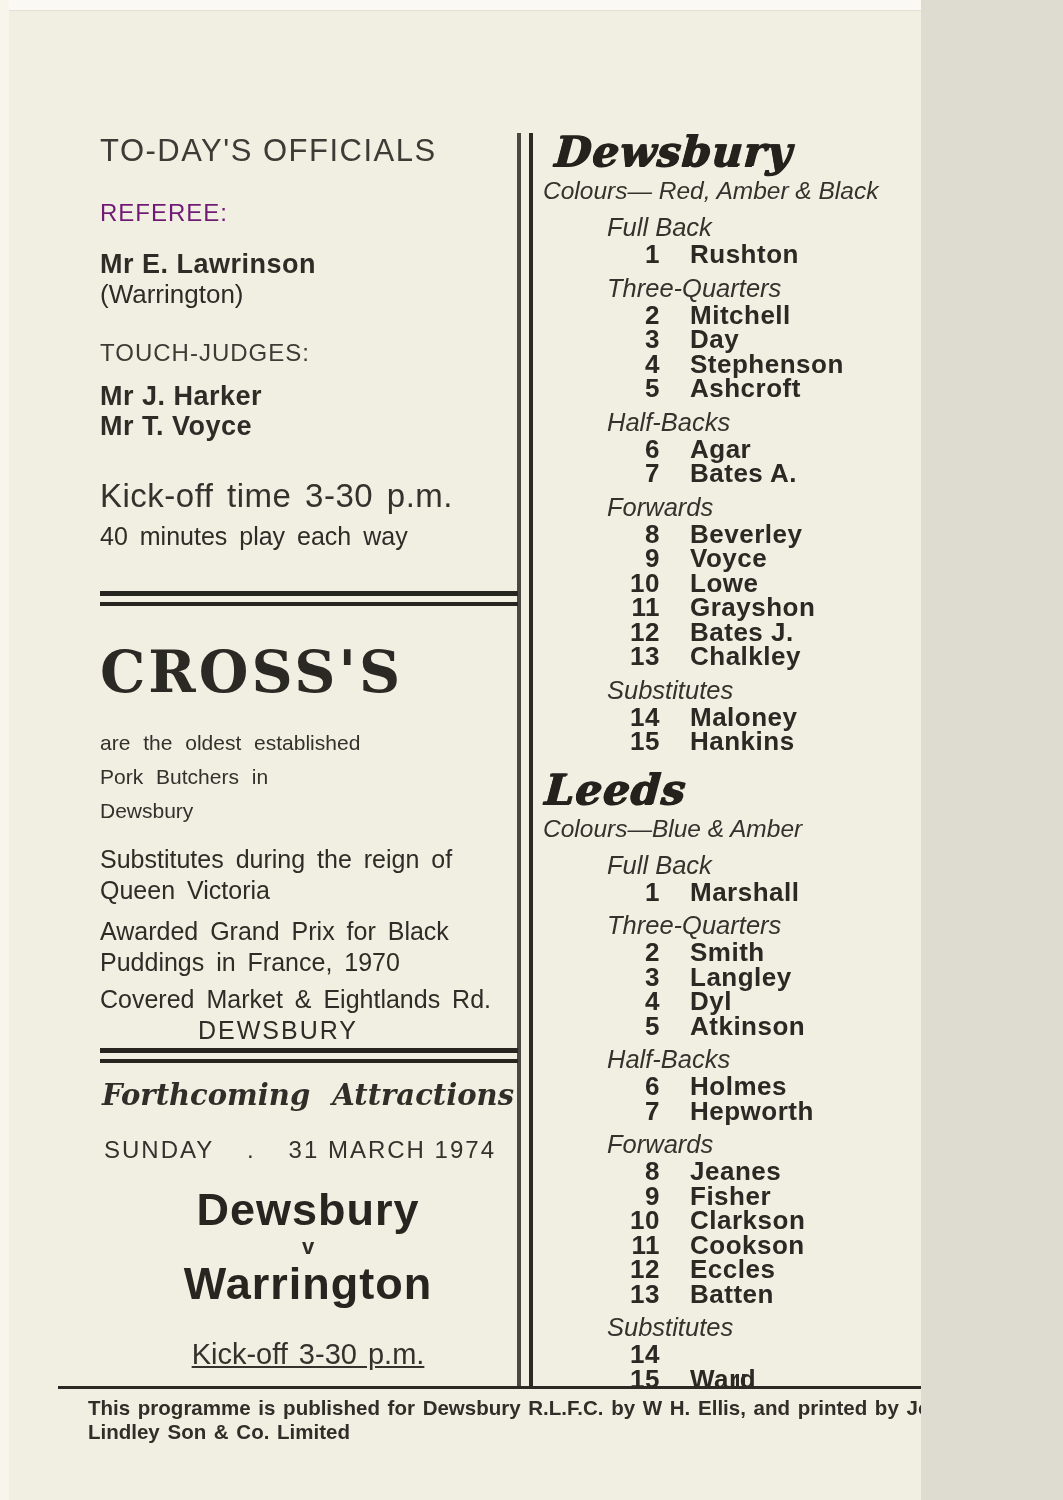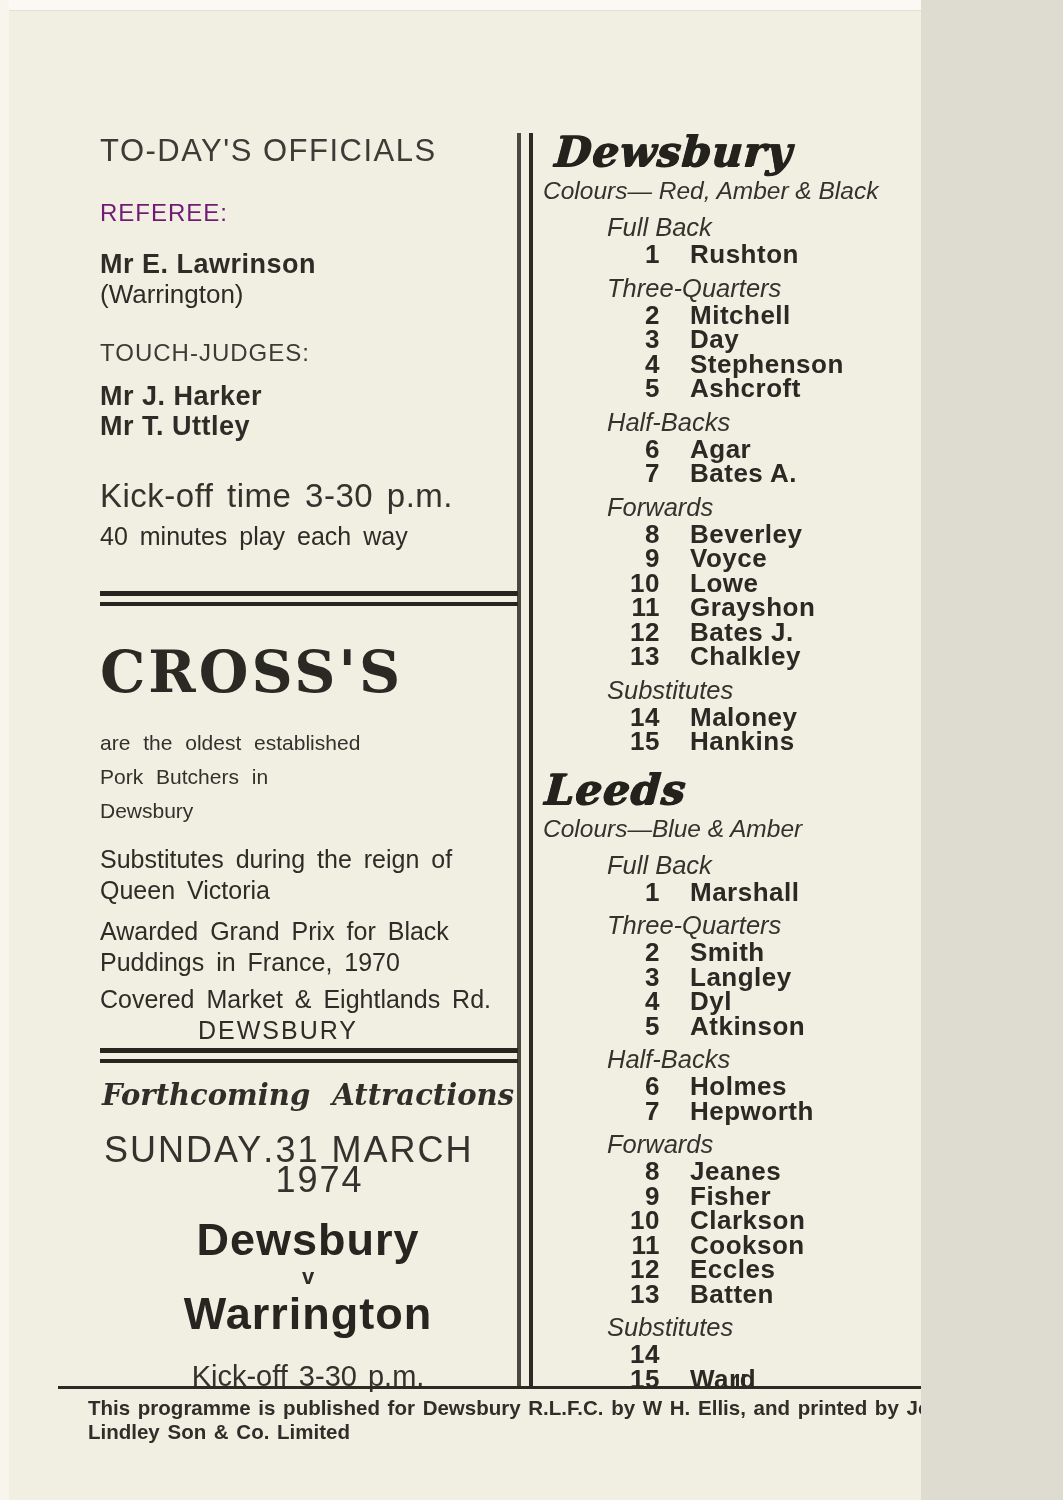--- a/index.html
+++ b/index.html
@@ -37,25 +37,25 @@
   .ad-line.first { margin-top:22px; }
   .ad-small { font-size:25px; line-height:31px; word-spacing:5px; }
   .ad-para1 { margin-top:16px; }
   .ad-para2 { margin-top:10px; }
   .ad-addr  { margin-top:6px; }
   .ad-addr-city { text-align:center; letter-spacing:2px; padding-right:60px; }
 
   .forthcoming-title { margin-top:16px; text-align:center; font-family:"DejaVu Serif", serif; font-style:italic; font-weight:bold;
     font-size:29px; line-height:32px; word-spacing:12px; color:#2f2e28; }
   .sunday-row { margin-top:24px; display:flex; justify-content:space-between; align-items:flex-start;
-    font-size:36px; line-height:30px; letter-spacing:2px; padding:0 28px 0 4px; color:#33322c; }
+    font-size:24px; line-height:30px; letter-spacing:2px; padding:0 20px 0 4px; color:#33322c; }
   .match-team { margin-top:22px; text-align:center; font-size:45px; line-height:46px; font-weight:bold; letter-spacing:1px; color:#262520; }
   .match-v { margin-top:2px; text-align:center; font-size:22px; line-height:24px; font-weight:bold; }
   .match-team.away { margin-top:2px; }
-  .match-kickoff { margin-top:24px; text-align:center; font-size:29px; line-height:30px; word-spacing:3px; color:#33322c; }
+  .match-kickoff { margin-top:32px; text-align:center; font-size:29px; line-height:30px; word-spacing:3px; color:#33322c;text-decoration:underline; }
 
   
   .divider { position:absolute; left:517px; top:133px; height:1253px; width:20px; }
   .divider .bar { position:absolute; top:0; height:100%; width:4px; background:#2b2a24; }
   .divider .bar.left { left:0; opacity:0.85; }
   .divider .bar.right { left:12px; }
 
   
   .right-col { position:absolute; left:543px; top:130px; width:440px; }
 
@@ -89,21 +89,21 @@
 
   <div class="left-col">
     <div class="officials-title">TO-DAY'S OFFICIALS</div>
 
     <div class="label-line">REFEREE:</div>
     <div class="person-name">Mr E. Lawrinson</div>
     <div class="person-town">(Warrington)</div>
 
     <div class="touch-label">TOUCH-JUDGES:</div>
     <div class="judge first">Mr J. Harker</div>
-    <div class="judge">Mr T. Uttley</div>
+    <div class="judge">Mr T. Voyce</div>
 
     <div class="kickoff-line">Kick-off time  3-30 p.m.</div>
     <div class="duration-line">40  minutes play each way</div>
 
     <div class="double-rule"></div>
 
     <div class="ad-name">CROSS'S</div>
     <div class="ad-line first">are the oldest  established</div>
     <div class="ad-line">Pork  Butchers  in</div>
     <div class="ad-line">Dewsbury</div>

